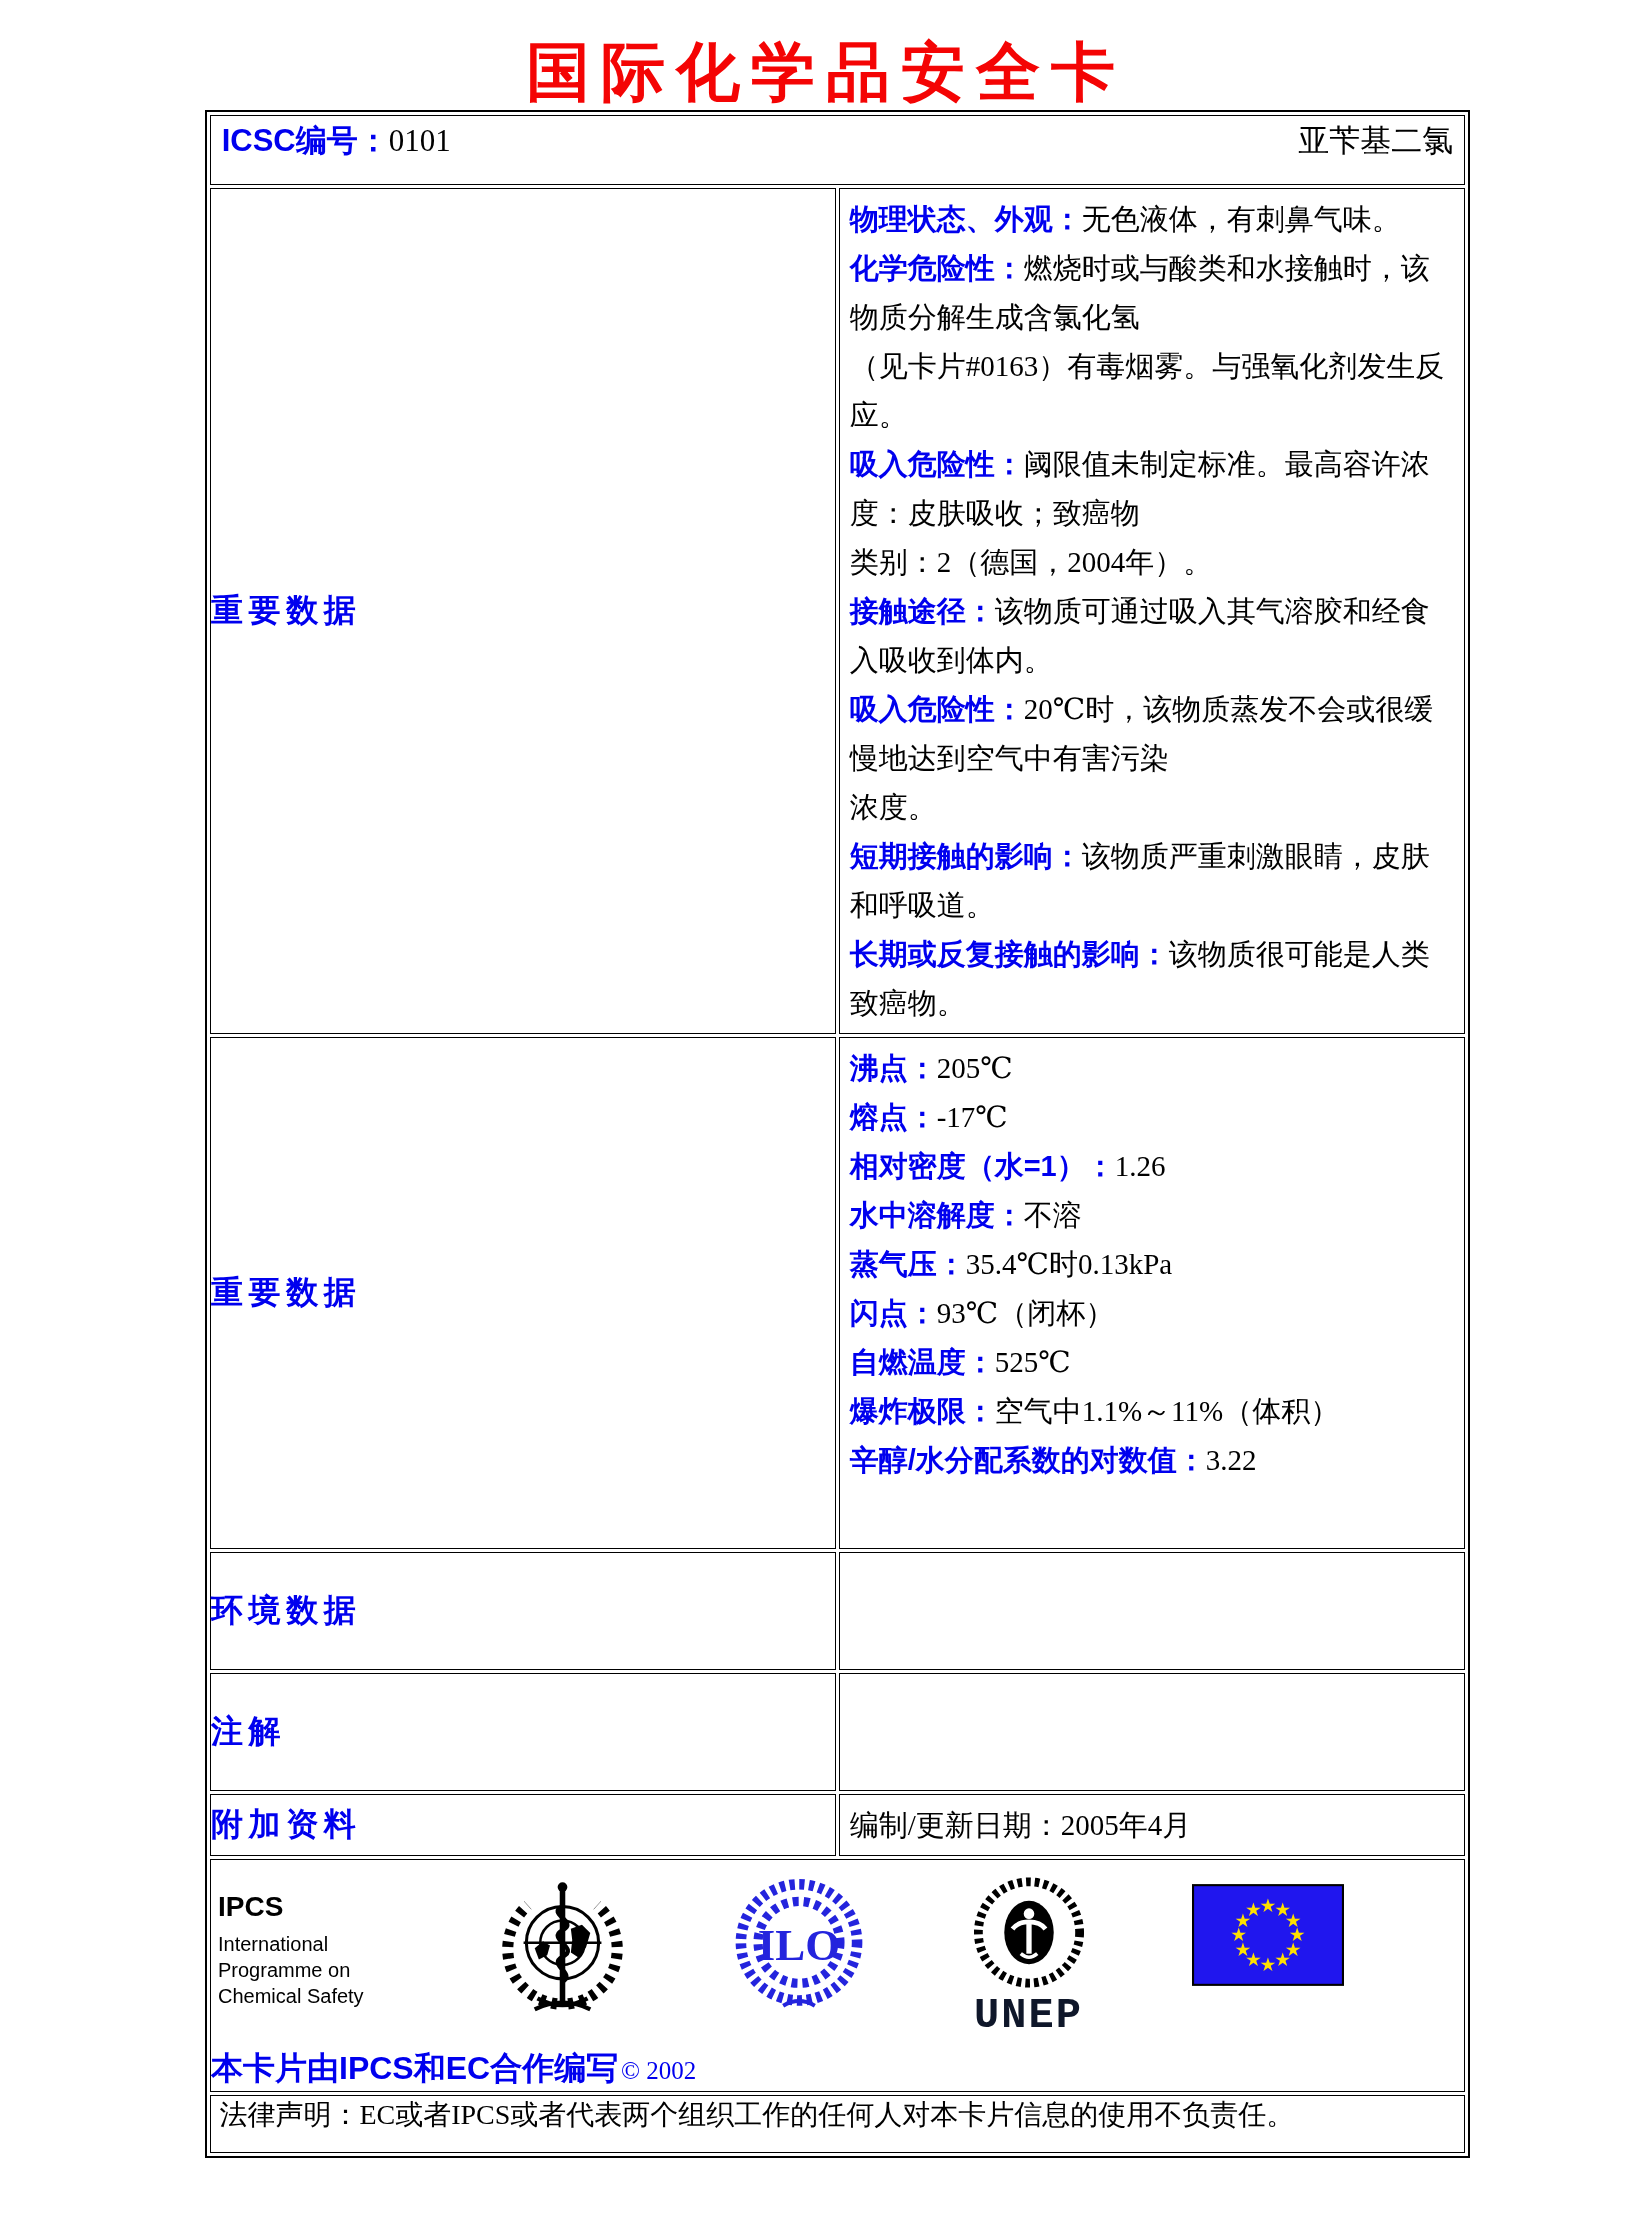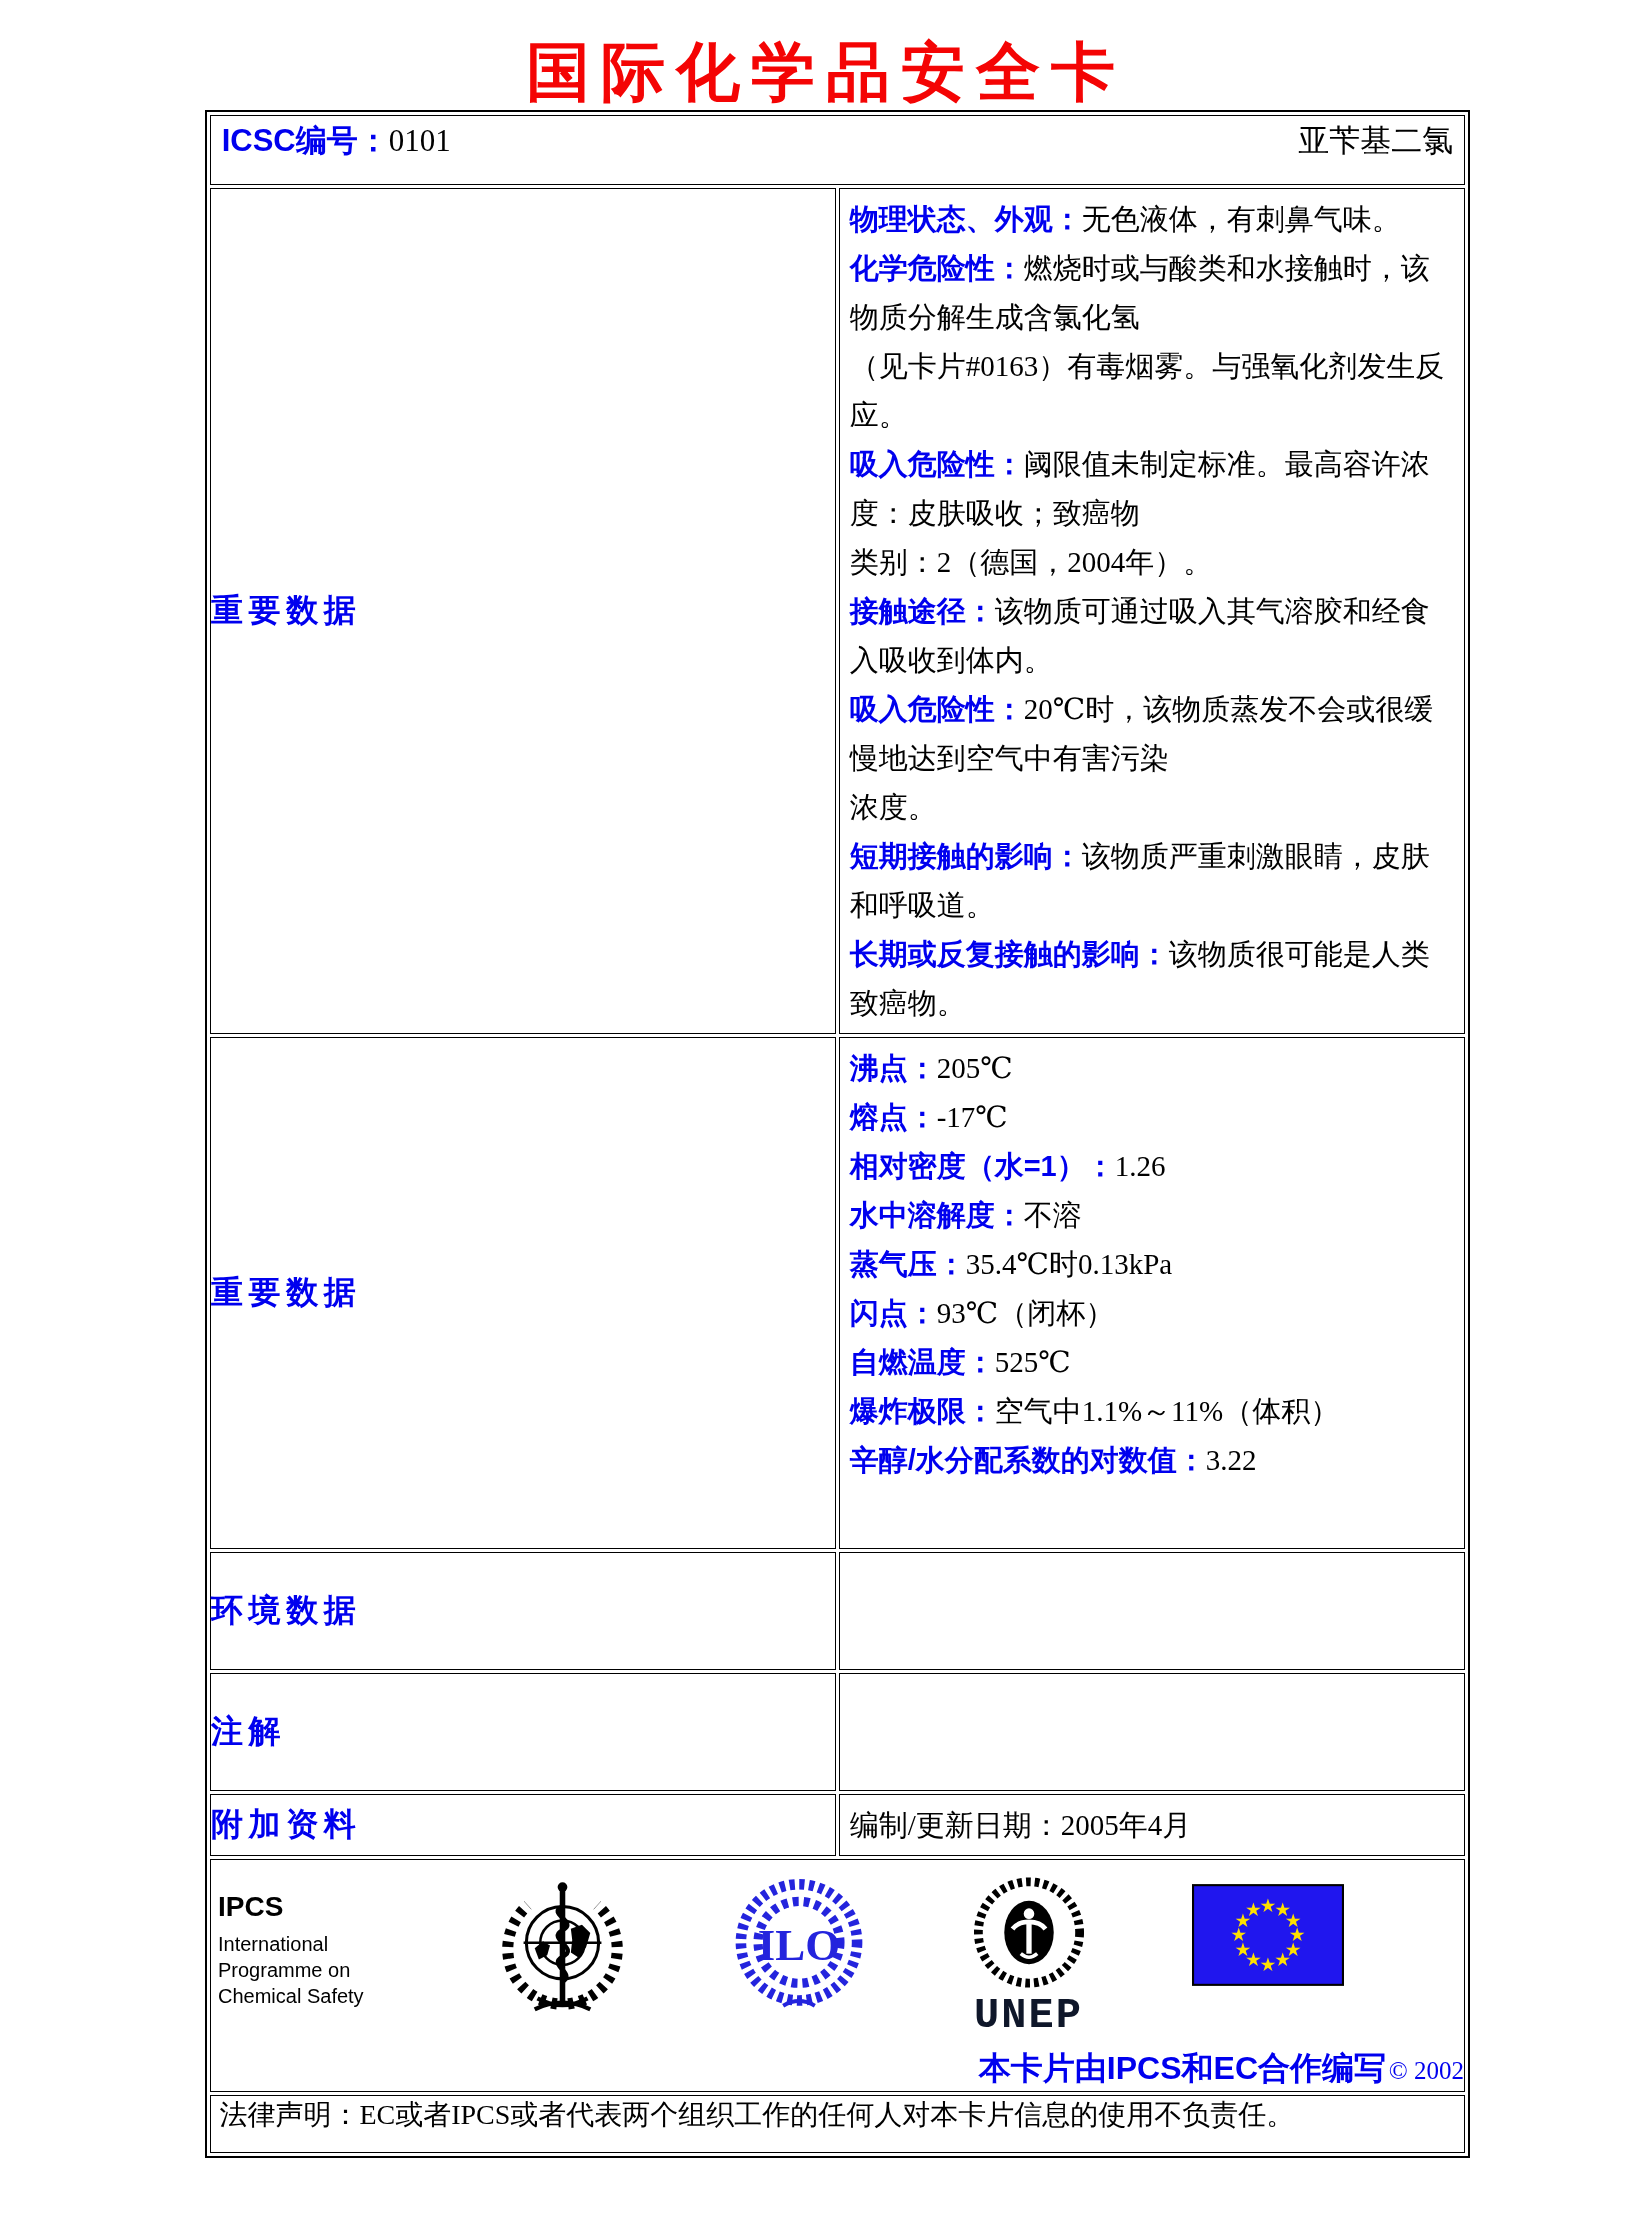--- a/index.html
+++ b/index.html
@@ -50,21 +50,21 @@
   .logos-strip{display:flex;justify-content:space-between;align-items:flex-start;padding:0 120px 0 7px;}
   .ipcs-block{width:174px;font-family:"Liberation Sans","DejaVu Sans",sans-serif;color:#000;padding-top:15.3px;}
   .ipcs-acronym{font-size:28px;font-weight:bold;margin-bottom:8.4px;}
   .ipcs-line{font-size:20px;line-height:26px;}
   .unep-wrap{width:125px;text-align:center;}
   .unep-word{
     font-family:Liberation Mono, monospace;font-weight:bold;
     font-size:42px;letter-spacing:2.1px;margin-top:1.4px;color:#0f172a;
   }
   .eu-flag{margin-top:8.4px;}
-  .caption{text-align:right;margin-top:7px;}
+  .caption{text-align:left;margin-top:7px;}
   .caption-main{
     color:#0000ee;font-weight:bold;font-size:32px;
     font-family:"Liberation Sans","DejaVu Sans",sans-serif;
   }
   .caption-copy{color:#0000ee;font-size:25px;font-family:"Liberation Serif",serif;}
 
   .legal-cell{vertical-align:middle;padding:0 8.4px;}
   .legal-line{font-size:28px;margin:0;}
   .black-label{
     font-weight:normal;color:#000;

